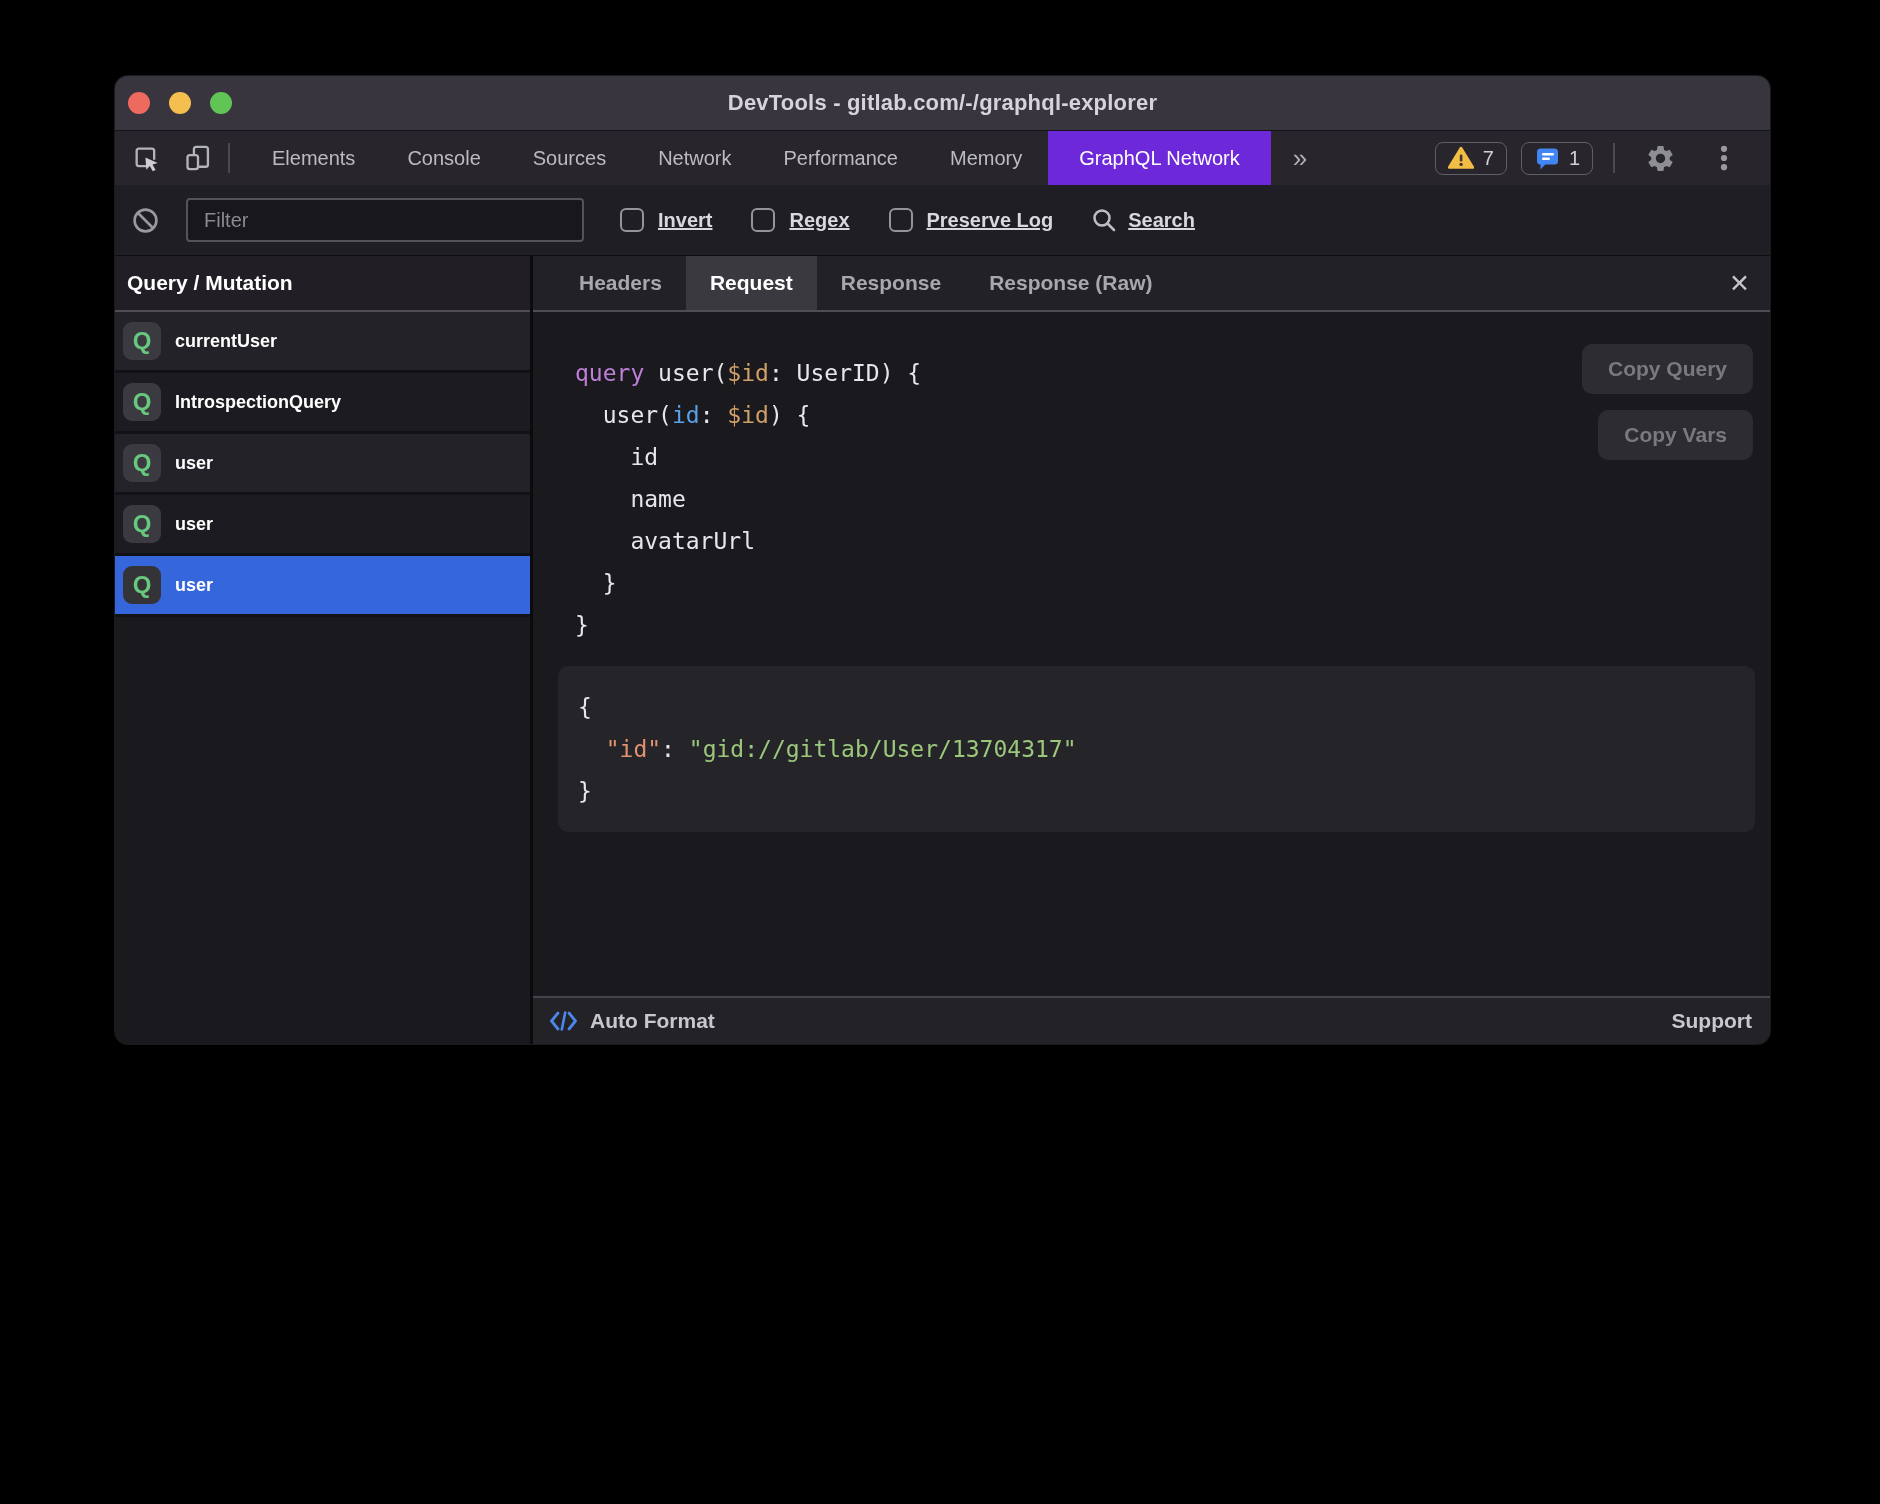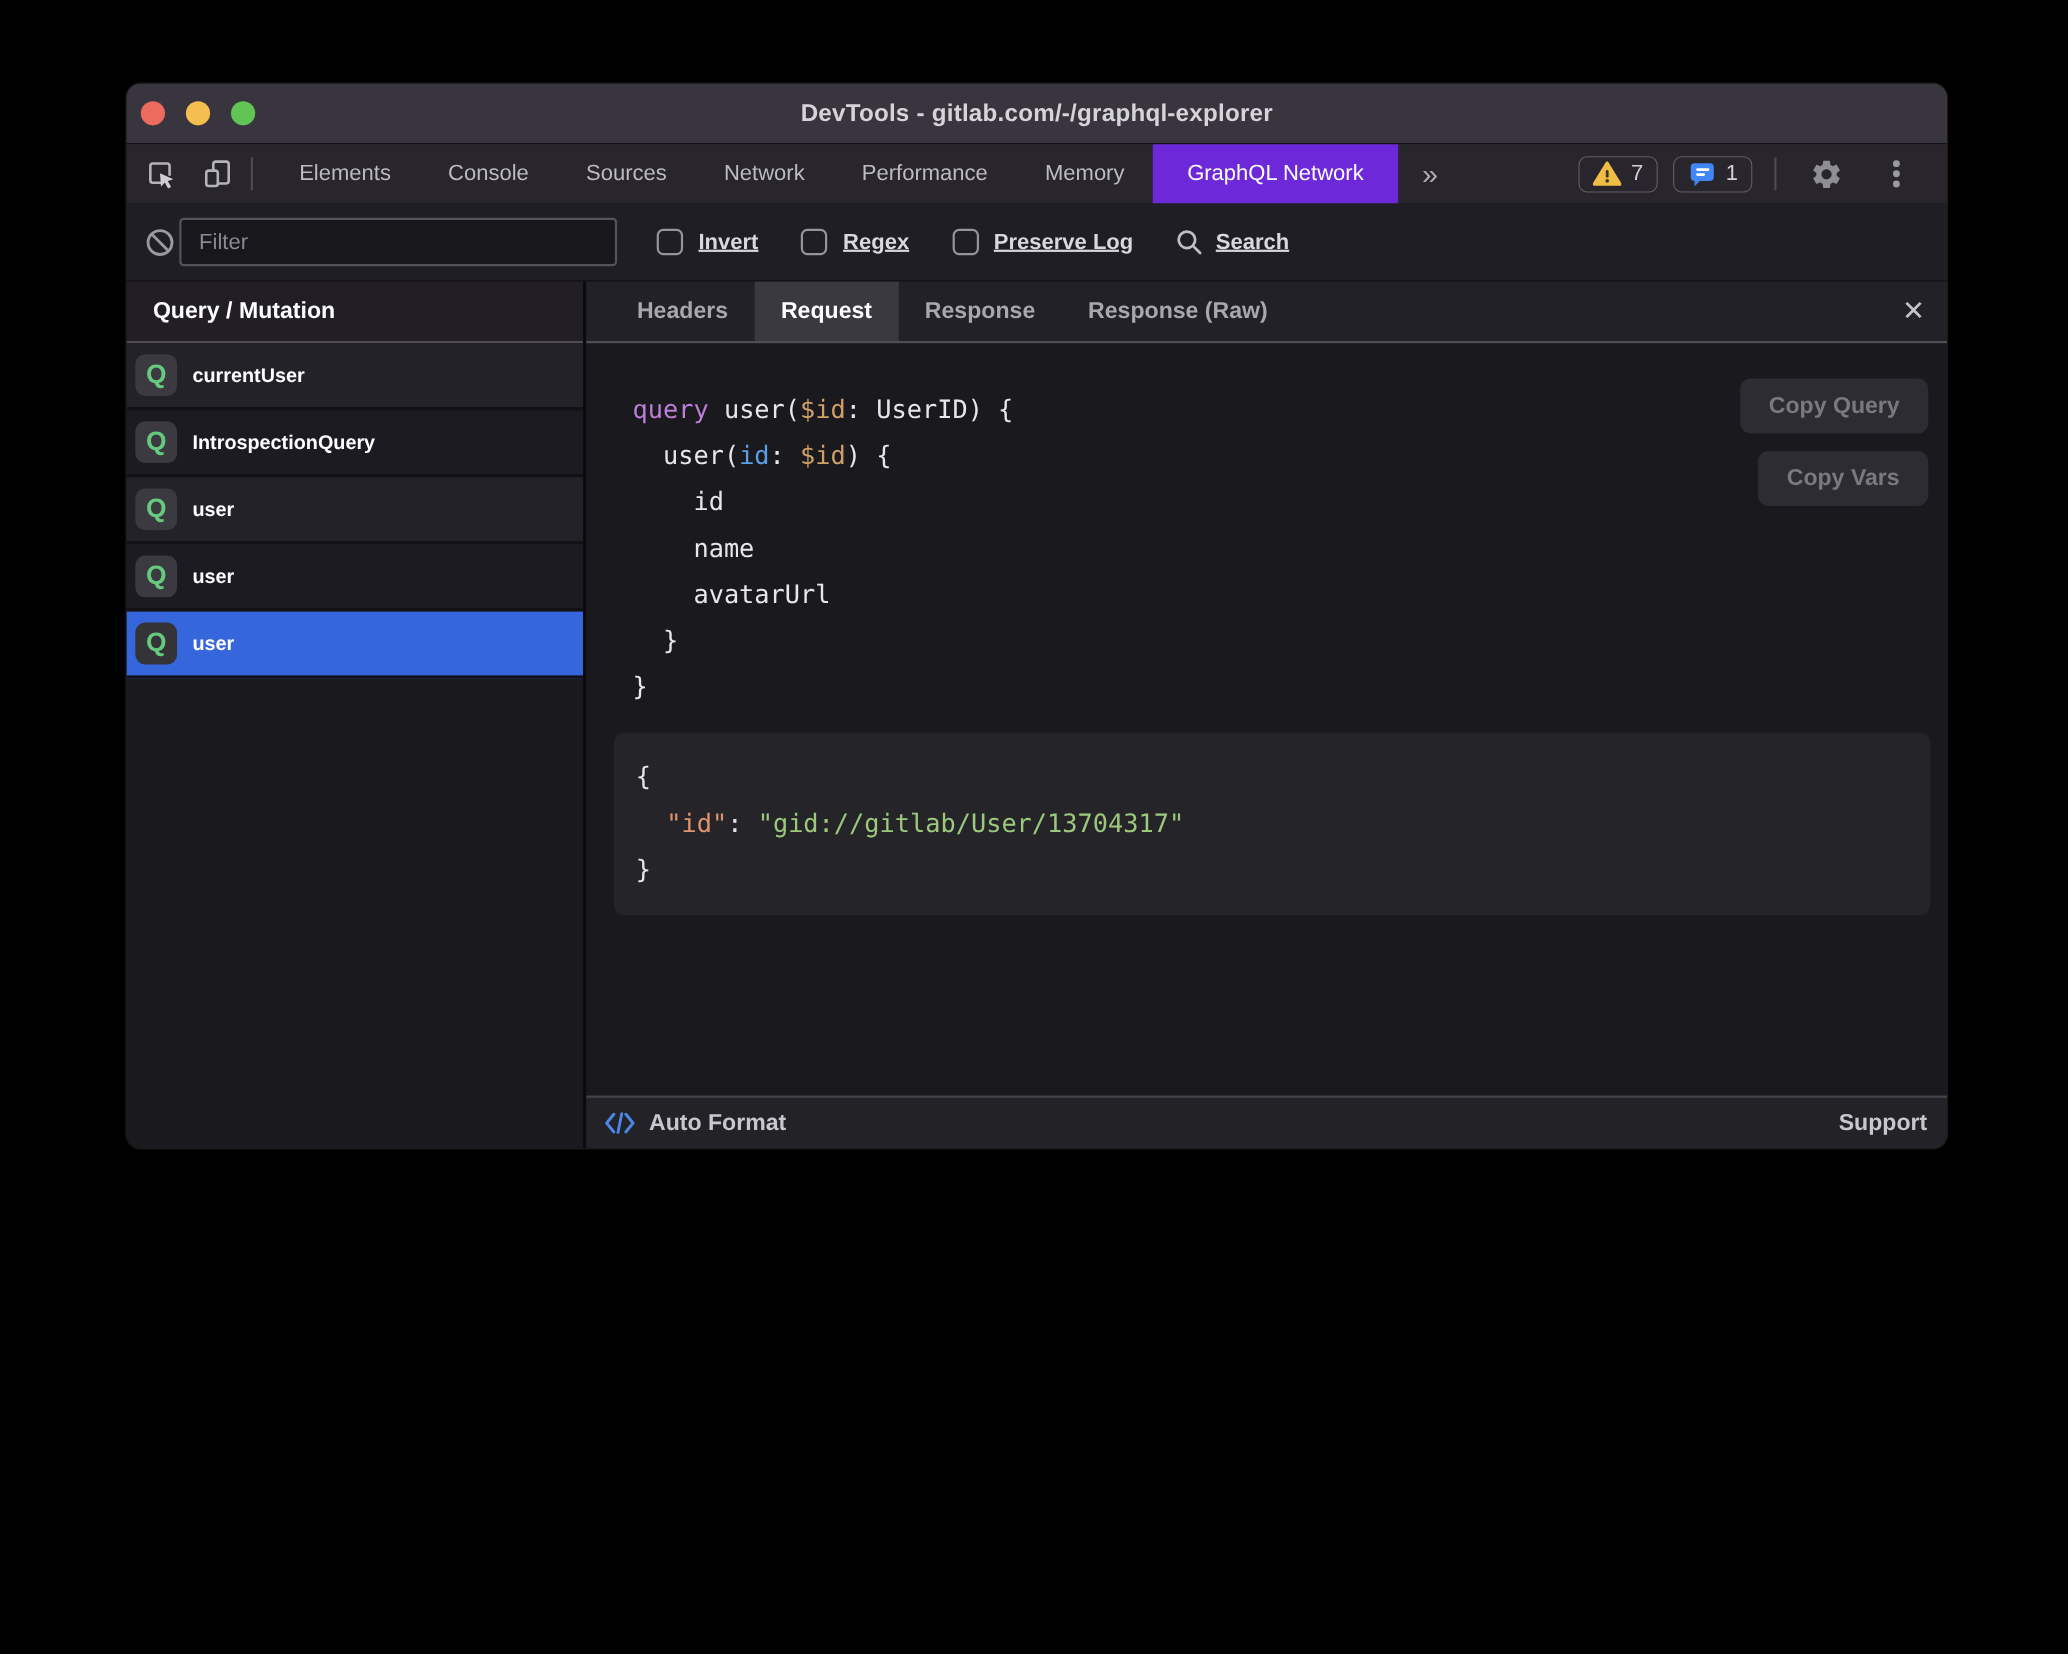--- a/index.html
+++ b/index.html
@@ -29,37 +29,37 @@
   .dt-tab.active { background:#6d28d9; color:#ffffff; font-weight:500; padding:0 31px; }
   .more-btn { display:flex; align-items:center; padding:0 22px; color:#b0aeb5; font-size:26px; }
   .toolbar-right { margin-left:auto; display:flex; align-items:center; padding-right:22px; gap:14px; }
   .count-badge { height:33px; border:1px solid #615f66; border-radius:8px;
                  display:flex; align-items:center; gap:9px; padding:0 12px;
                  color:#d2d0d6; font-size:20px; }
   .gear-btn, .kebab-btn { display:flex; align-items:center; justify-content:center; padding:0 10px; }
 
   
   .filterbar { flex:0 0 70px; background:#1f1e24; display:flex; align-items:center; padding-left:17px; }
-  .filter-input { margin-left:4px; width:398px; height:44px; border-radius:4px;
+  .filter-input { margin-left:27px; width:398px; height:44px; border-radius:4px;
                   background:#18171c; border:2px solid #55535a; outline:none;
                   color:#cfcdd3; padding:0 16px; font-size:20px;
                   font-family:"Liberation Sans", sans-serif; }
   .filter-input::placeholder { color:#8b8991; }
   .chk-group { display:flex; align-items:center; gap:14px; margin-left:39px; }
   .chk-group:first-of-type { margin-left:36px; }
   .checkbox { width:24px; height:24px; border:2.5px solid #96949b; border-radius:6px; background:transparent; }
   .chk-label, .search-label { color:#dad8de; font-size:20px; font-weight:600;text-decoration:underline; }
   .search-group { display:flex; align-items:center; gap:11px; margin-left:38px; }
 
   
   .main { flex:1; display:flex; min-height:0; border-top:1px solid #0e0d11; }
 
   .sidebar { flex:0 0 418px; background:#1a191e; border-right:3px solid #0b0b0d;
              display:flex; flex-direction:column; }
-  .sidebar-header { flex:0 0 56px; display:flex; align-items:center; padding-left:24px;
+  .sidebar-header { flex:0 0 56px; display:flex; align-items:center; padding-left:12px;
                     color:#ffffff; font-size:21px; font-weight:700;
                     border-bottom:2px solid #4f4d53; background:#211f25; }
   .qrow { flex:0 0 61px; display:flex; align-items:center; gap:14px; padding-left:8px;
           border-bottom:3px solid #121116; cursor:default; }
   .qrow.odd { background:#232228; } .qrow.even { background:#1c1b21; }
   .qrow.selected { background:#3666dc; }
   .qbadge { width:38px; height:38px; border-radius:9px; background:#3b3a41;
             display:flex; align-items:center; justify-content:center;
             color:#67c97d; font-size:24px; font-weight:700; }
   .qrow.selected .qbadge { background:#343338; }

